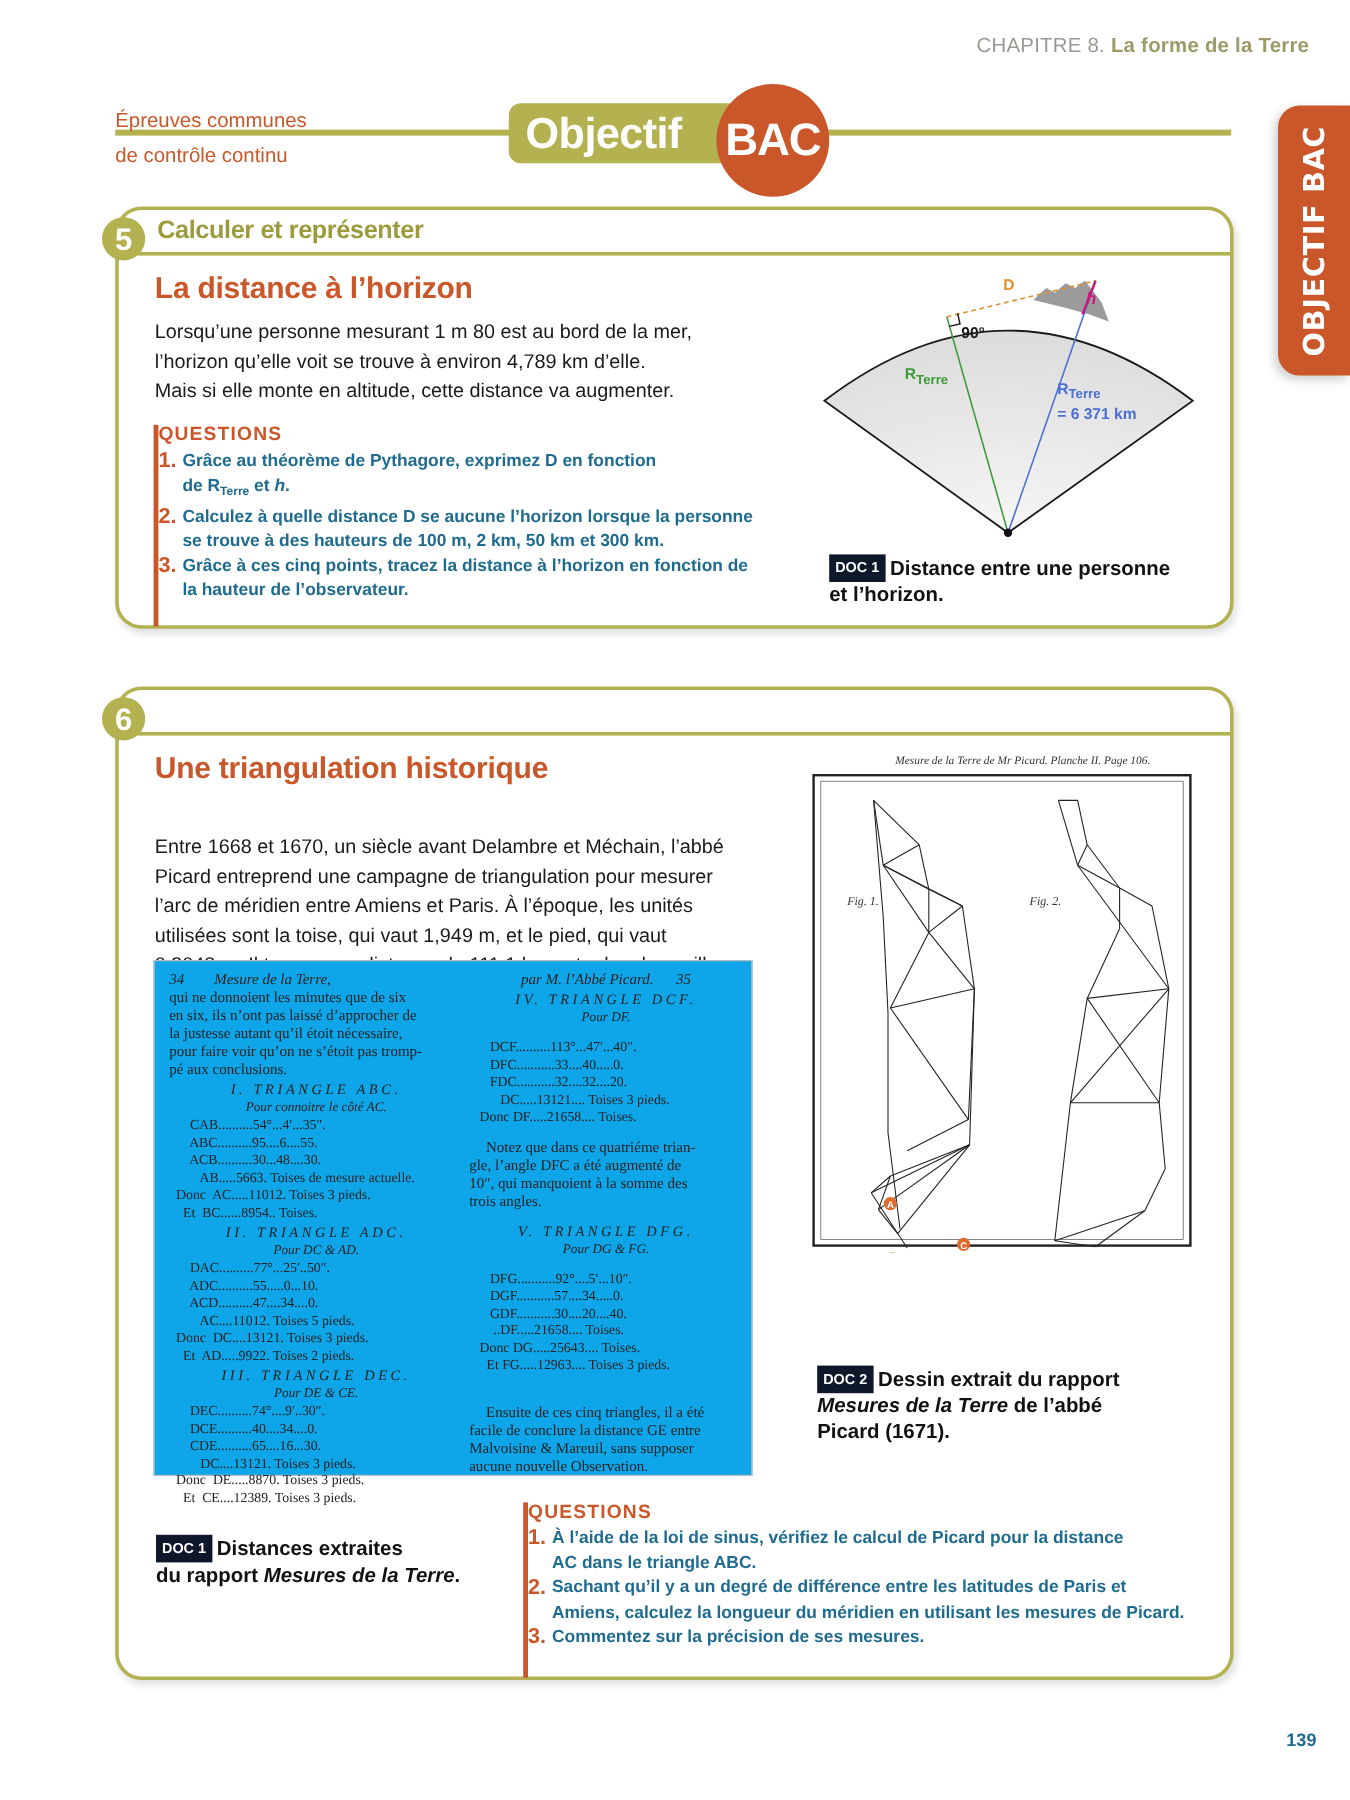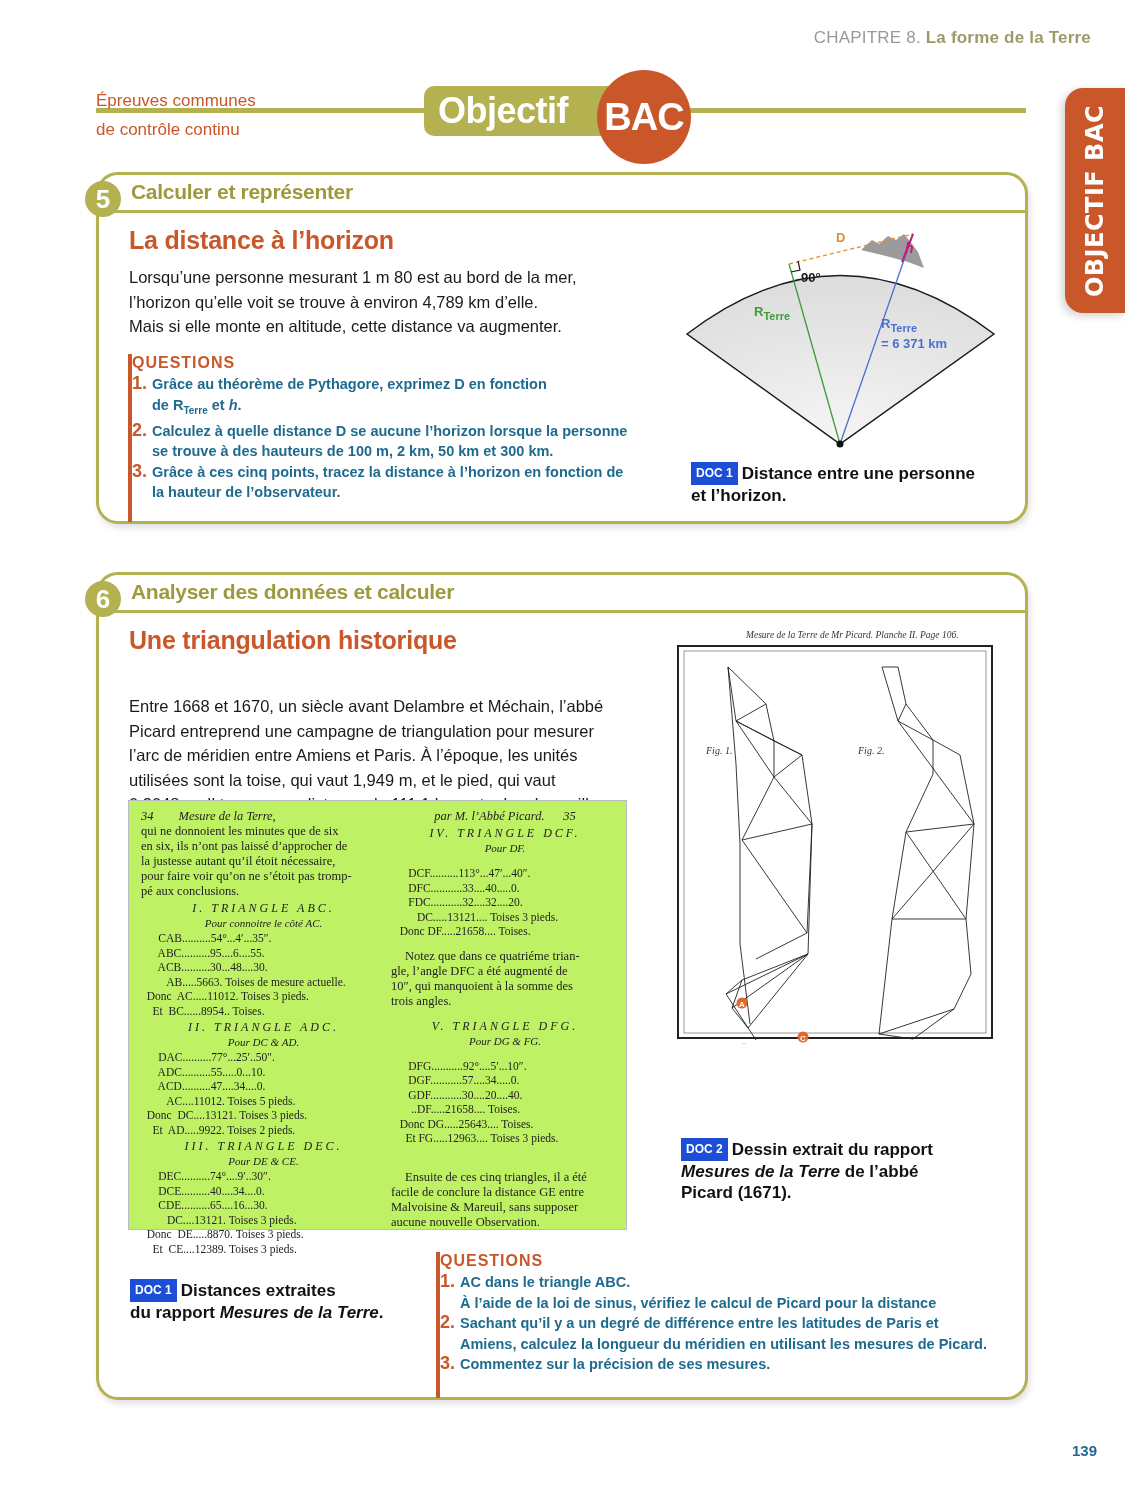--- a/index.html
+++ b/index.html
@@ -28,25 +28,25 @@
 
   .h2 { position: absolute; color: #c9572a; font-size: 25px; font-weight: bold; letter-spacing: -0.2px; }
   .para { position: absolute; font-size: 16.5px; line-height: 24.5px; color: #1a1a1a; }
 
   .qblock { position: absolute; border-left: 4px solid #c9572a; }
   .qhead { color: #c9572a; font-weight: bold; font-size: 16px; letter-spacing: 1px; margin-bottom: 2px; }
   .qitem { position: relative; padding-left: 20px; color: #1e6b8f; font-size: 14.5px; line-height: 20.5px; font-weight: bold; }
   .qnum { position: absolute; left: 0; top: -1px; color: #c9572a; font-weight: bold; font-size: 18px; }
   .qitem sub { font-size: 10px; }
 
-  .doclabel { display: inline-block; background: #1d4ed8; color: #fff; font-weight: bold; font-size: 12px; padding: 1px 5px; margin-right: 4px; vertical-align: 2px; }
+  .doclabel { display: inline-block; background: #0f172a; color: #fff; font-weight: bold; font-size: 12px; padding: 1px 5px; margin-right: 4px; vertical-align: 2px; }
   .caption { position: absolute; font-weight: bold; font-size: 17px; line-height: 21px; color: #111; }
   .caption i { font-style: italic; }
 
-  .oldtext { position: absolute; left: 128px; top: 800px; width: 499px; height: 430px; border: 1px solid #b8bcc4; background: #bef264; font-family: "Liberation Serif", "DejaVu Serif", serif; color: #222; }
+  .oldtext { position: absolute; left: 128px; top: 800px; width: 499px; height: 430px; border: 1px solid #b8bcc4; background: #0ea5e9; font-family: "Liberation Serif", "DejaVu Serif", serif; color: #222; }
   .col { position: absolute; top: 8px; font-size: 12.5px; line-height: 15px; }
   .col .hdr { font-style: italic; }
   .col .center { text-align: center; }
   .col .tri { text-align: center; font-style: italic; letter-spacing: 3px; font-size: 12px; margin-top: 2px; }
   .col .row { white-space: pre; font-size: 11.5px; line-height: 14.5px; }
 
   .drawing { position: absolute; left: 676px; top: 630px; width: 320px; height: 490px; }
 
   .pagenum { position: absolute; right: 28px; top: 1442px; color: #1e6b8f; font-size: 15px; font-weight: bold; }
 </style>
@@ -129,21 +129,20 @@
   </div>
 
 <div class="caption" style="left:691px; top:462px;">
   <div><span class="doclabel">DOC 1</span><span>Distance entre une personne</span></div>
   <div>et l’horizon.</div>
 </div>
 
 <div class="card card6">
   <div class="cardhead">
     <div class="numbadge">6</div>
-    <div class="cardtitle">Analyser des données et calculer</div>
   </div>
 </div>
 
 <div class="h2" style="left:129px; top:626px;">Une triangulation historique</div>
 <div class="para" style="left:129px; top:662px;margin-top:32px;">
   <div>Entre 1668 et 1670, un siècle avant Delambre et Méchain, l’abbé</div>
   <div>Picard entreprend une campagne de triangulation pour mesurer</div>
   <div>l’arc de méridien entre Amiens et Paris. À l’époque, les unités</div>
   <div>utilisées sont la toise, qui vaut 1,949 m, et le pied, qui vaut</div>
   <div>0,3048 m. Il trouve une distance de 111,1 km entre les deux villes.</div>
@@ -303,22 +302,22 @@
 
 <div class="caption" style="left:130px; top:1243px;margin-top:36px;">
   <div><span class="doclabel">DOC 1</span><span>Distances extraites</span></div>
   <div><span>du rapport </span><i>Mesures de la Terre</i><span>.</span></div>
 </div>
 
 <div class="qblock" style="left:436px; top:1252px; height:146px; width:590px;">
   <div class="qhead">QUESTIONS</div>
   <div class="qitem">
     <span class="qnum">1.</span>
+    <div>À l’aide de la loi de sinus, vérifiez le calcul de Picard pour la distance</div>
     <div>AC dans le triangle ABC.</div>
-    <div>À l’aide de la loi de sinus, vérifiez le calcul de Picard pour la distance</div>
   </div>
   <div class="qitem">
     <span class="qnum">2.</span>
     <div>Sachant qu’il y a un degré de différence entre les latitudes de Paris et</div>
     <div>Amiens, calculez la longueur du méridien en utilisant les mesures de Picard.</div>
   </div>
   <div class="qitem">
     <span class="qnum">3.</span>
     <div>Commentez sur la précision de ses mesures.</div>
   </div>

